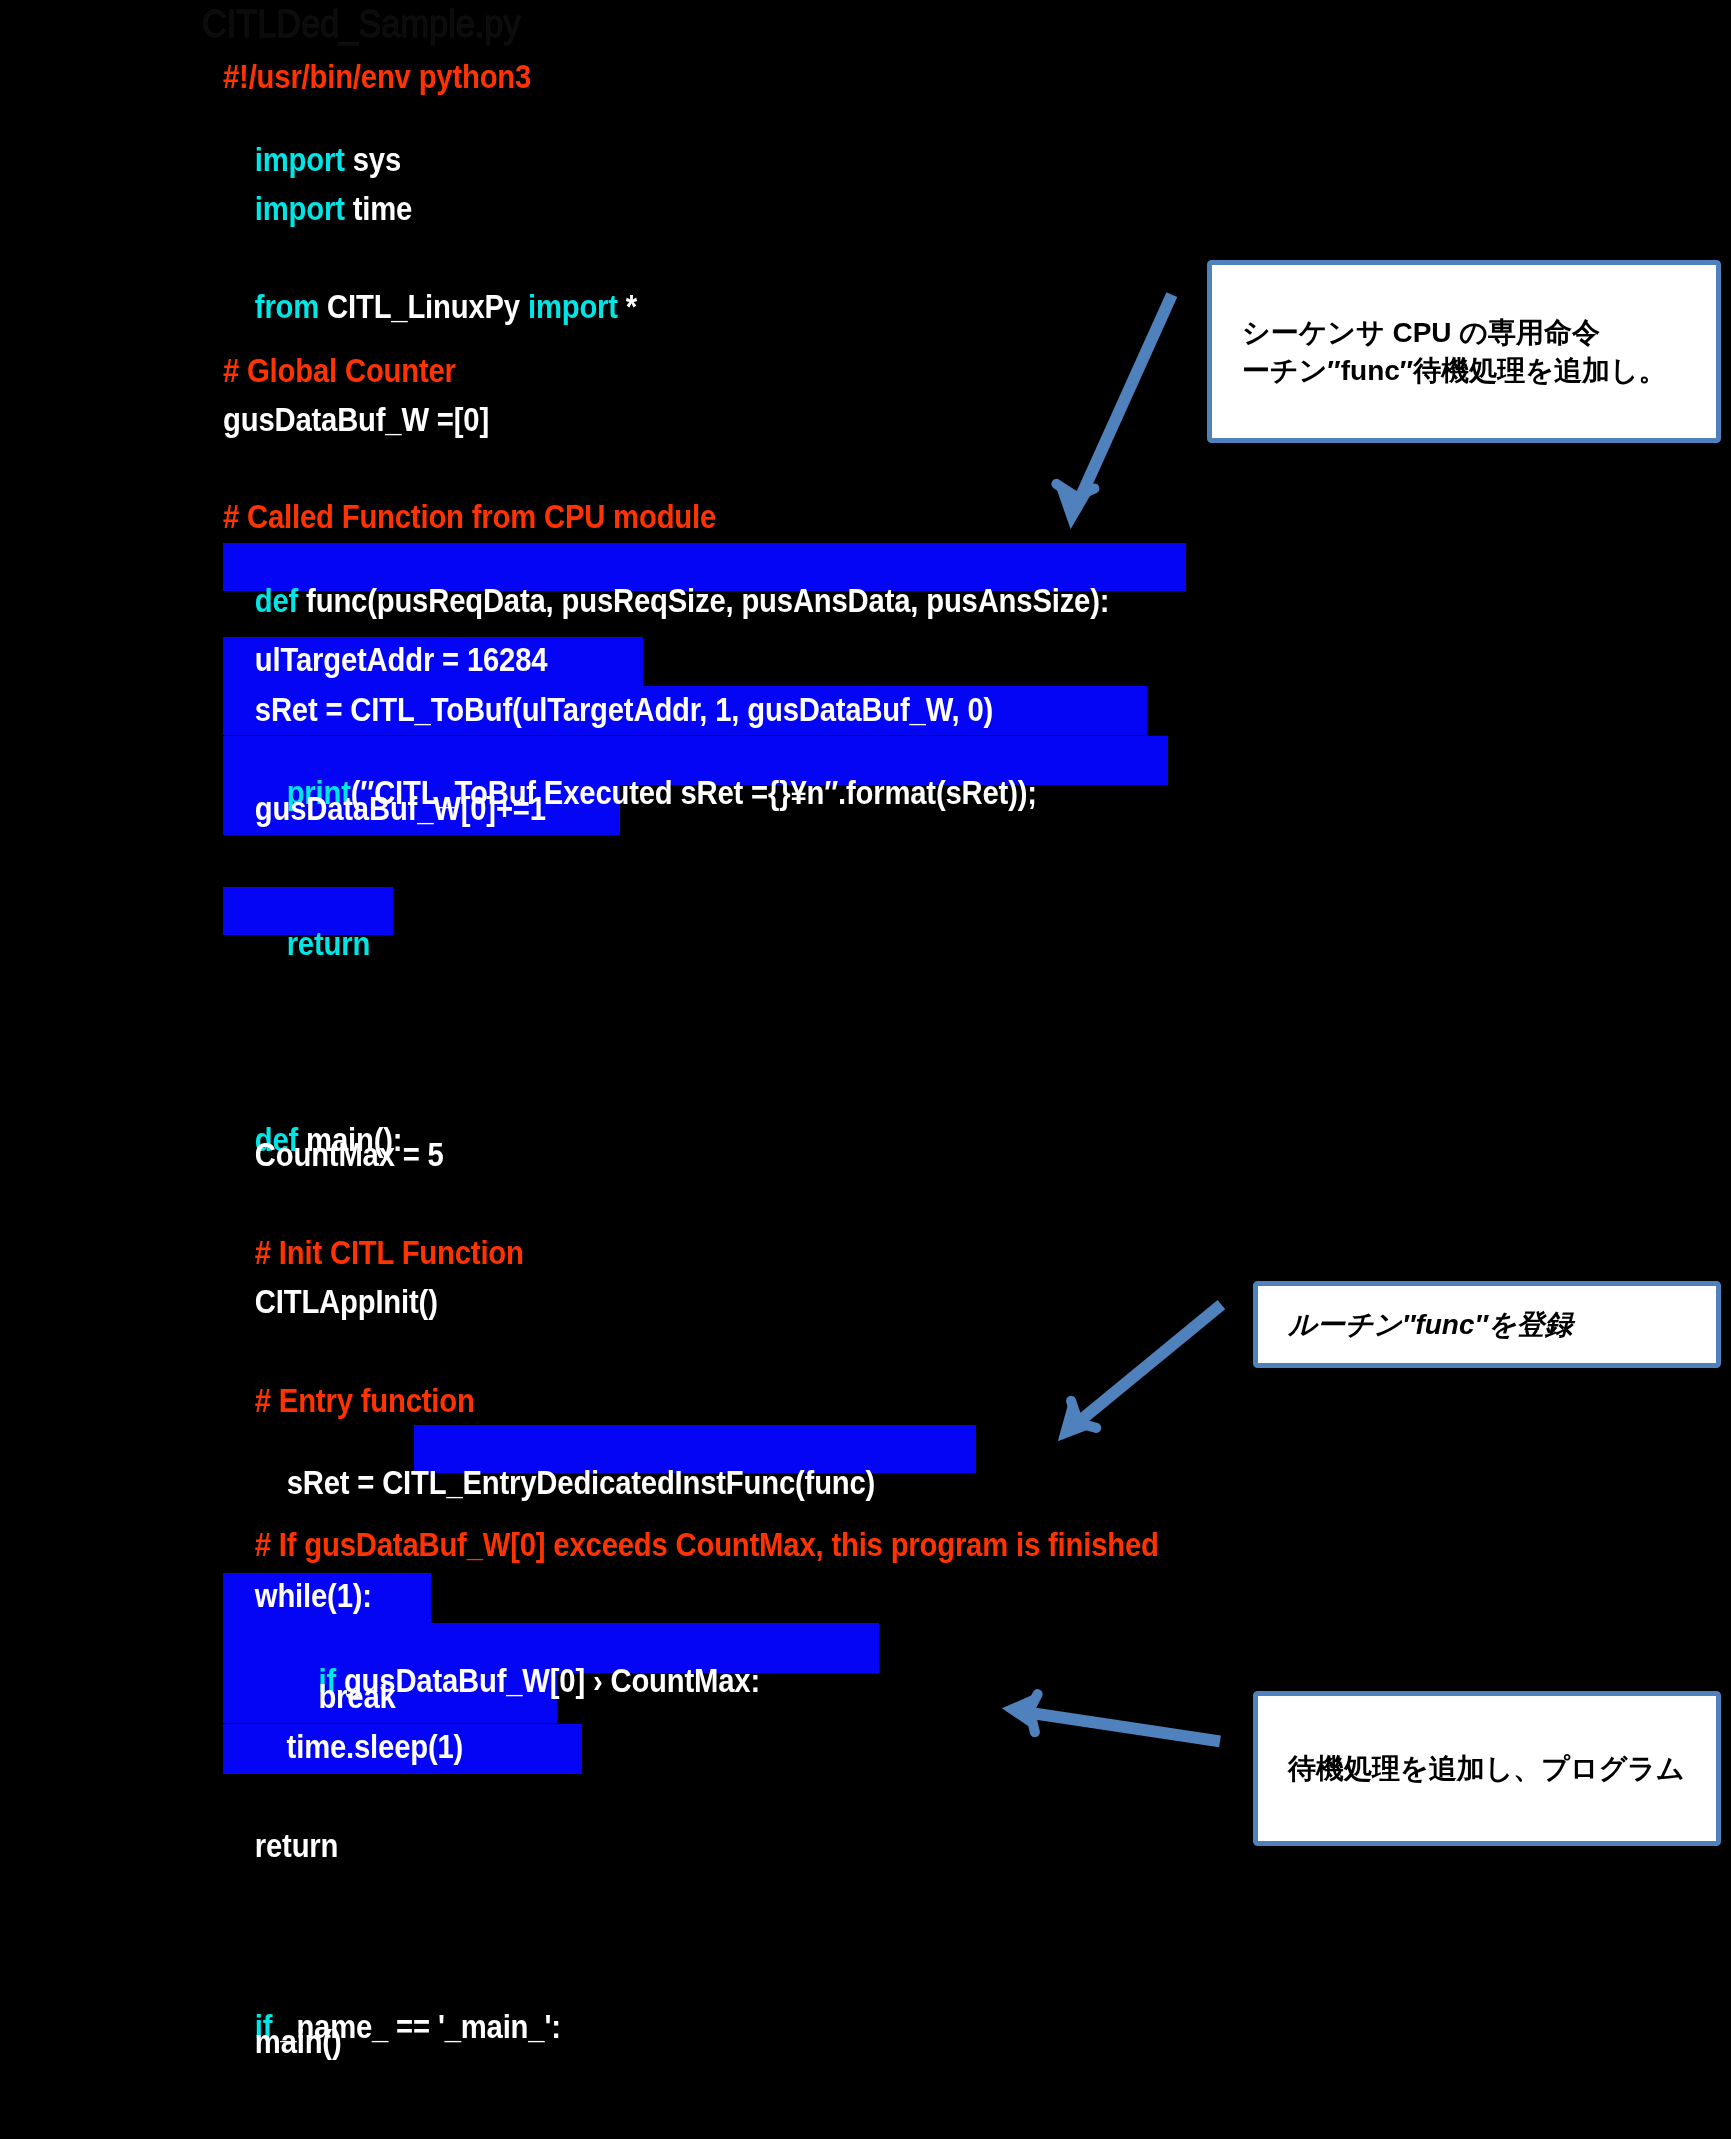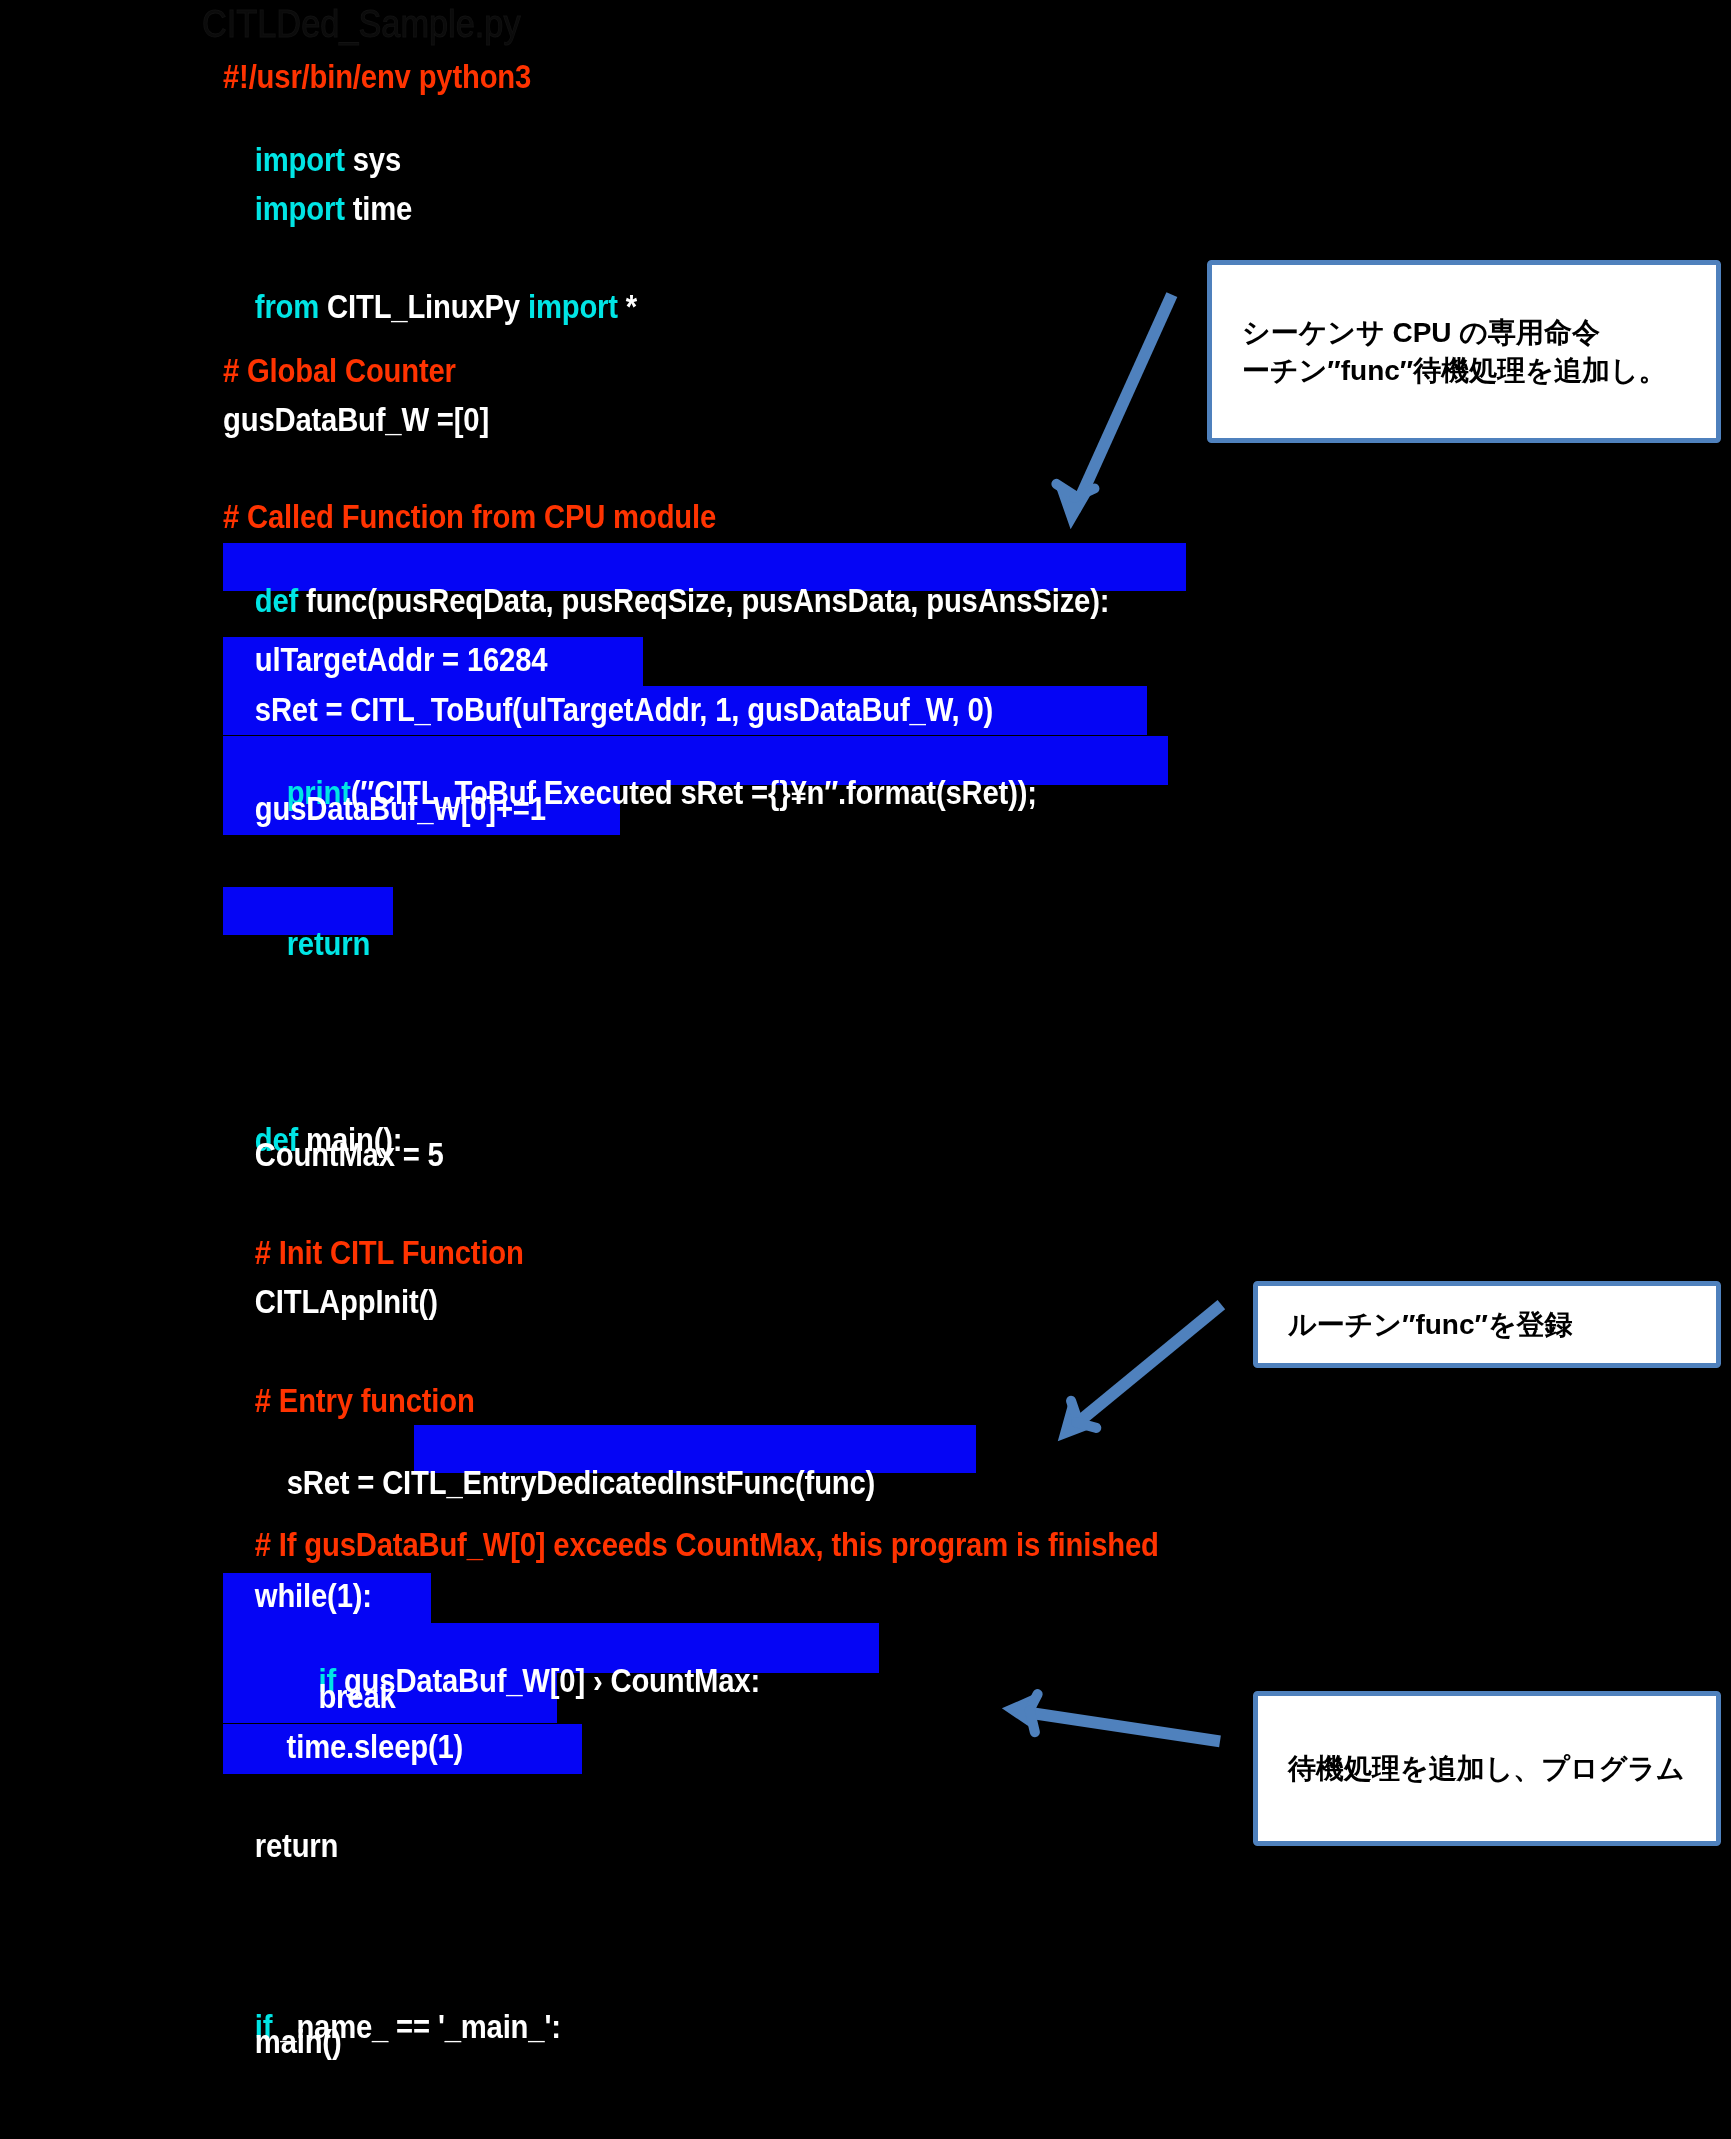--- a/index.html
+++ b/index.html
@@ -183,20 +183,20 @@
     <path d="M 2264 3697 L 2247 3730" stroke="#4F81BD" stroke-width="22" stroke-linecap="round"></path>
     <path d="M 2258 3780 L 2247 3733" stroke="#4F81BD" stroke-width="22" stroke-linecap="round"></path>
   </g>
 </svg>
 
 <div class="callout" style="left:1207px; top:260px; width:514px; height:183px;">
   <div class="ctext">シーケンサ CPU の専用命令</div>
   <div class="ctext">ーチン″func″待機処理を追加し。</div>
 </div>
 
-<div class="callout" style="left:1253px; top:1281px; width:468px; height:87px;">
+<div class="callout" style="left:1253px; top:1281px; width:468px; height:87px;font-style:italic;">
   <div class="ctext">ルーチン″func″を登録</div>
 </div>
 
 <div class="callout" style="left:1253px; top:1691px; width:468px; height:155px;">
   <div class="ctext">待機処理を追加し、プログラム</div>
 </div>
 
 
 </body></html>

